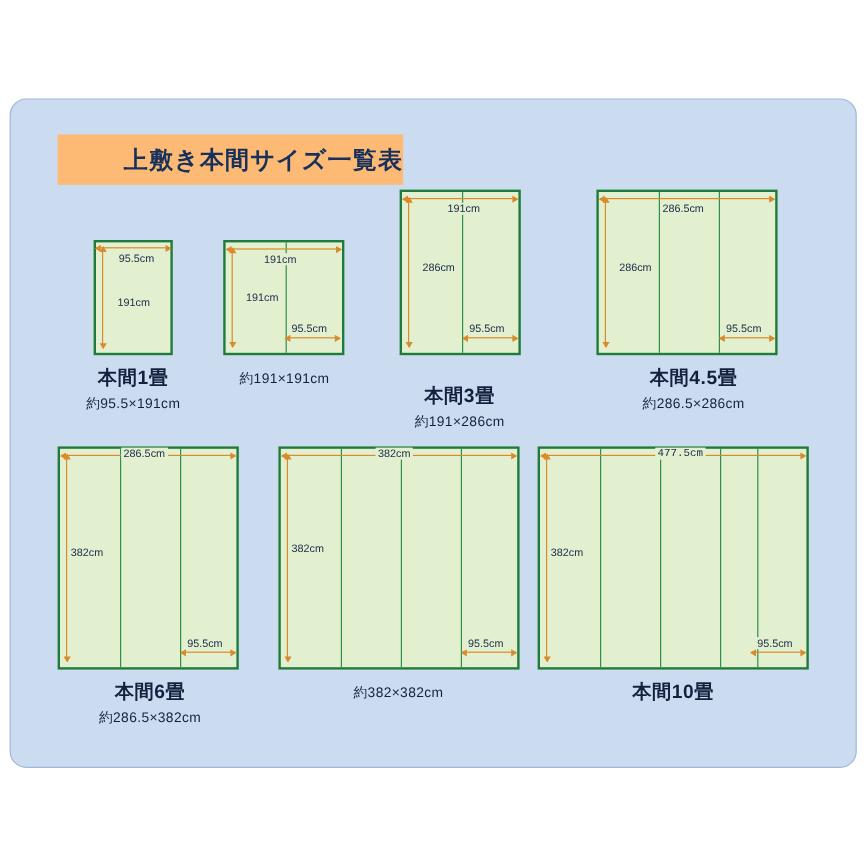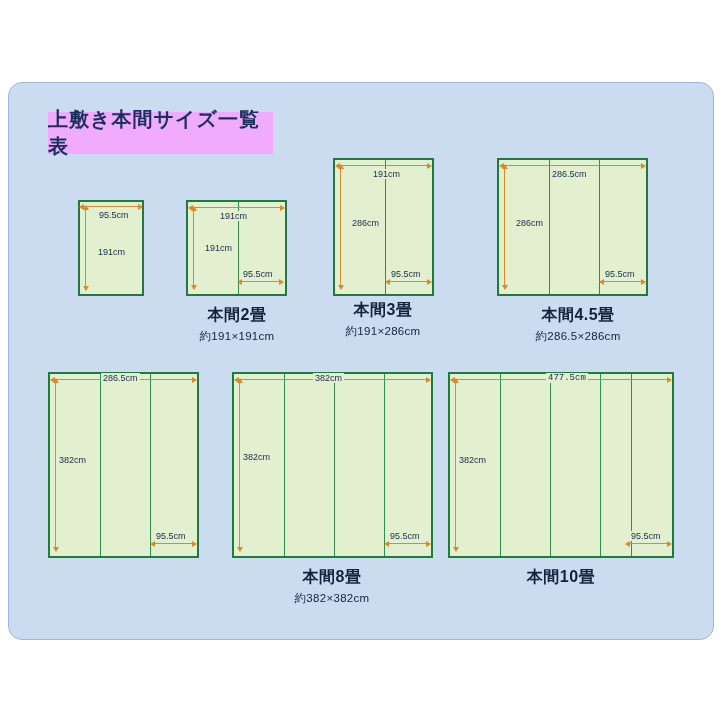--- a/index.html
+++ b/index.html
@@ -13,23 +13,23 @@
     position:absolute;left:0;top:0;width:720px;height:720px;
   }
   .panel{
     position:absolute;
     left:8px;top:82px;width:704px;height:556px;
     background:#ccdcf0;
     border:1px solid #9fb8d8;
     border-radius:14px;
   }
   .title-box{
-    position:absolute;left:48px;top:112px;width:225px;height:42px;
-    background:#f0abfc;
-    display:flex;align-items:center;justify-content:center;
+    position:absolute;left:48px;top:112px;width:288px;height:42px;
+    background:#fdba74;
+    display:flex;align-items:center;justify-content:flex-end;
   }
   .title-box span{
     font-size:20px;font-weight:bold;color:#17305c;letter-spacing:1px;
   }
   .note{
     position:absolute;left:330px;top:123px;
     font-size:11.5px;color:#1b2b4b;
     white-space:nowrap;
   }
   
@@ -90,45 +90,48 @@
   <div class="title-box">
     <span>上敷き本間サイズ一覧表</span>
   </div>
 
 
   <div class="mat" style="left:78px;top:200px;width:66px;height:96px;"></div>
   <div class="dim-h" style="left:80px;top:206px;width:62px;"></div>
   <div class="dim-v" style="left:85px;top:206px;height:84px;"></div>
   <div class="dim-label" style="left:97px;top:210px;">95.5cm</div>
   <div class="dim-label" style="left:96px;top:247px;">191cm</div>
+  <div class="caption" style="left:53px;top:305px;width:116px;">
+    <span class="name">本間1畳</span>
+    <span class="size">約95.5×191cm</span>
+  </div>
 
   <div class="mat" style="left:186px;top:200px;width:101px;height:96px;">
     <div class="vline" style="left:50px;"></div>
   </div>
   <div class="dim-h" style="left:189px;top:207px;width:95px;"></div>
   <div class="dim-v" style="left:193px;top:207px;height:82px;"></div>
   <div class="dim-h" style="left:238px;top:281px;width:45px;"></div>
   <div class="dim-label" style="left:218px;top:211px;">191cm</div>
   <div class="dim-label" style="left:203px;top:243px;">191cm</div>
   <div class="dim-label" style="left:241px;top:269px;">95.5cm</div>
   <div class="caption" style="left:179px;top:305px;width:116px;">
-    <span class="name">本間2畳</span>
     <span class="size">約191×191cm</span>
   </div>
 
   <div class="mat" style="left:333px;top:158px;width:101px;height:138px;">
     <div class="vline" style="left:50px;"></div>
   </div>
   <div class="dim-h" style="left:336px;top:165px;width:95px;"></div>
   <div class="dim-v" style="left:340px;top:165px;height:124px;"></div>
   <div class="dim-h" style="left:386px;top:281px;width:45px;"></div>
   <div class="dim-label" style="left:371px;top:169px;">191cm</div>
   <div class="dim-label" style="left:350px;top:218px;">286cm</div>
   <div class="dim-label" style="left:389px;top:269px;">95.5cm</div>
-  <div class="caption" style="left:325px;top:300px;width:116px;">
+  <div class="caption" style="left:325px;top:320px;width:116px;">
     <span class="name">本間3畳</span>
     <span class="size">約191×286cm</span>
   </div>
 
   <div class="mat" style="left:497px;top:158px;width:151px;height:138px;">
     <div class="vline" style="left:50px;"></div>
     <div class="vline" style="left:100px;"></div>
   </div>
   <div class="dim-h" style="left:500px;top:165px;width:145px;"></div>
   <div class="dim-v" style="left:504px;top:165px;height:124px;"></div>
@@ -144,34 +147,37 @@
   <div class="mat" style="left:48px;top:372px;width:151px;height:186px;">
     <div class="vline" style="left:50px;"></div>
     <div class="vline" style="left:100px;"></div>
   </div>
   <div class="dim-h" style="left:51px;top:379px;width:145px;"></div>
   <div class="dim-v" style="left:55px;top:379px;height:172px;"></div>
   <div class="dim-h" style="left:151px;top:543px;width:45px;"></div>
   <div class="dim-label" style="left:101px;top:373px;">286.5cm</div>
   <div class="dim-label" style="left:57px;top:455px;">382cm</div>
   <div class="dim-label" style="left:154px;top:531px;">95.5cm</div>
+  <div class="caption" style="left:60px;top:567px;width:130px;">
+    <span class="name">本間6畳</span>
+    <span class="size">約286.5×382cm</span>
+  </div>
 
   <div class="mat" style="left:232px;top:372px;width:201px;height:186px;">
     <div class="vline" style="left:50px;"></div>
     <div class="vline" style="left:100px;"></div>
     <div class="vline" style="left:150px;"></div>
   </div>
   <div class="dim-h" style="left:235px;top:379px;width:195px;"></div>
   <div class="dim-v" style="left:239px;top:379px;height:172px;"></div>
   <div class="dim-h" style="left:385px;top:543px;width:45px;"></div>
   <div class="dim-label" style="left:313px;top:373px;">382cm</div>
   <div class="dim-label" style="left:241px;top:452px;">382cm</div>
   <div class="dim-label" style="left:388px;top:531px;">95.5cm</div>
   <div class="caption" style="left:267px;top:567px;width:130px;">
-    <span class="name">本間8畳</span>
     <span class="size">約382×382cm</span>
   </div>
 
   <div class="mat" style="left:448px;top:372px;width:226px;height:186px;">
     <div class="vline" style="left:50px;"></div>
     <div class="vline" style="left:100px;"></div>
     <div class="vline" style="left:150px;"></div>
     <div class="vline" style="left:181px;"></div>
   </div>
   <div class="dim-h" style="left:451px;top:379px;width:220px;"></div>

